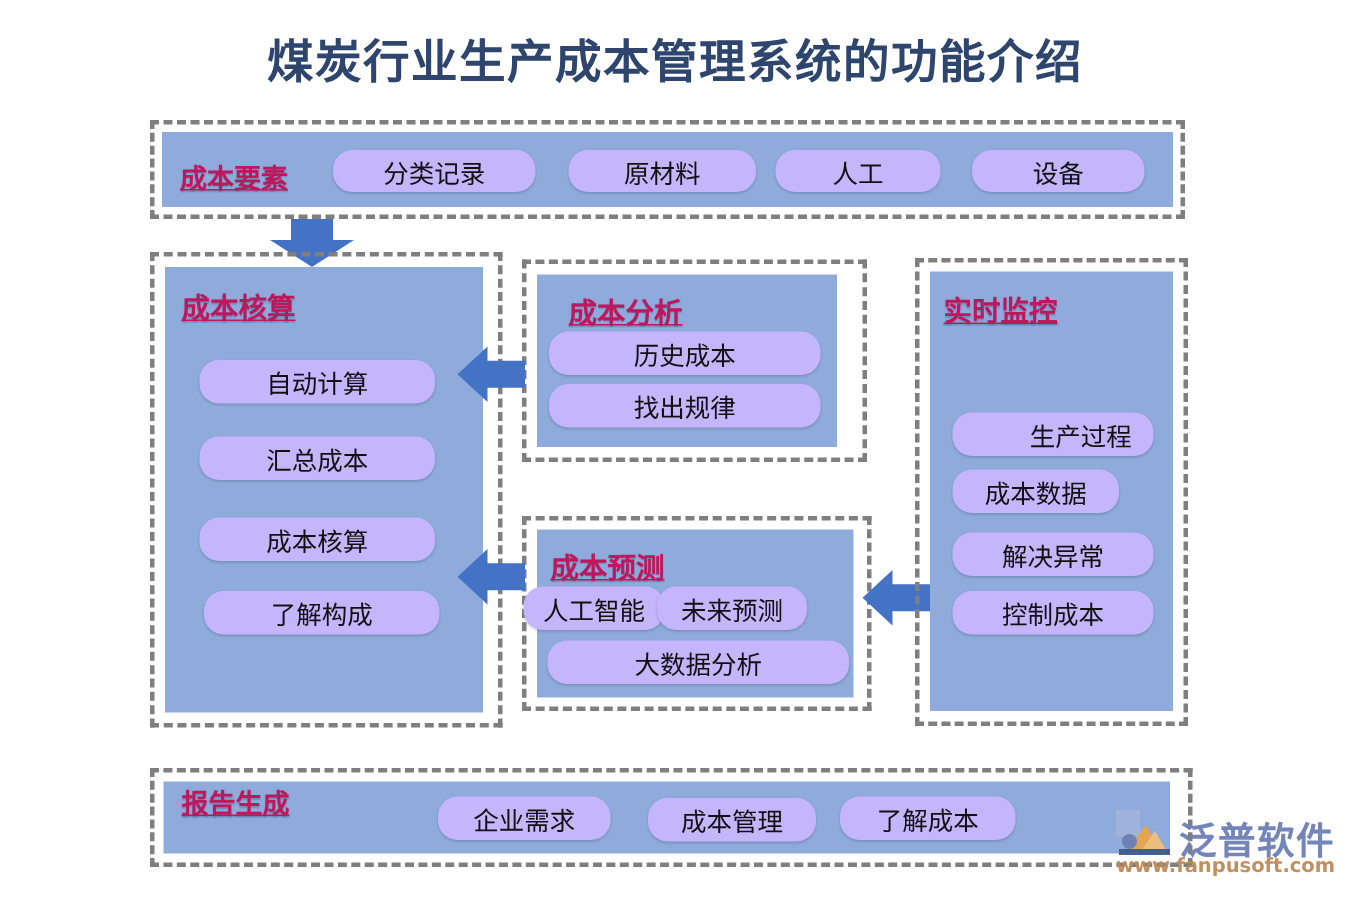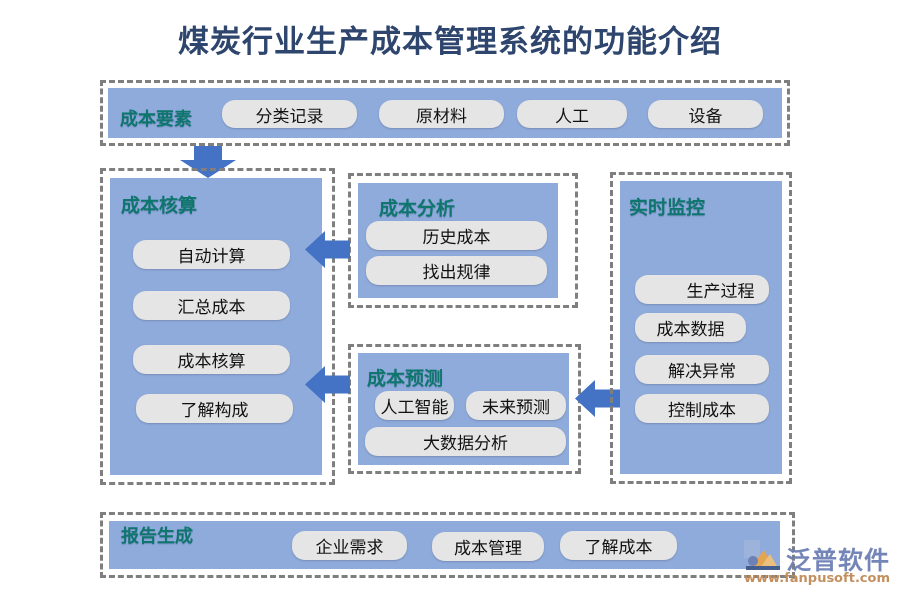--- a/index.html
+++ b/index.html
@@ -34,38 +34,39 @@
   
   .panel{
     position:absolute;
     background:#8fabdc;
     box-sizing:border-box;
   }
 
   
   .chip{
     position:absolute;
-    background:#e5e5e5;
+    background:#c4b5fd;
     border-radius:13px;
     box-sizing:border-box;
     display:flex;align-items:center;justify-content:center;
     color:#111111;
     font-size:17px;
     box-shadow:0 1px 2px rgba(0,0,0,.18);
     white-space:nowrap;
   }
 
   
   .glabel{
     position:absolute;
-    color:#0f766e;
+    color:#be185d;
     font-weight:bold;
     font-size:18px;
     white-space:nowrap;
     text-shadow:0 1px 1px rgba(60,80,130,.35);
+    text-decoration:underline;
   }
   .glabel.big{font-size:19px;}
   .arrow-wrap{position:absolute;}
   .arrow-wrap svg{display:block;}
 
   
   .watermark{
     position:absolute;
     right:8px;bottom:4px;
     width:150px;height:62px;
@@ -131,22 +132,22 @@
   <div class="arrow-wrap" style="left:305px;top:227px;width:45px;height:45px;">
     <svg width="45" height="45" viewBox="0 0 45 45">
       <polygon points="0,22.5 20,4 20,13.5 45,13.5 45,31.5 20,31.5 20,41" fill="#4472c4"></polygon>
     </svg>
   </div>
 
   <div class="dashed" style="left:348px;top:344px;width:233px;height:130px;"></div>
   <div class="panel" style="left:358px;top:353px;width:211px;height:112px;"></div>
   <div class="glabel big" style="left:367px;top:363px;">成本预测</div>
 
-  <div class="chip" style="left:375px;top:391px;width:79px;height:29px;">人工智能</div>
-  <div class="chip" style="left:466px;top:391px;width:100px;height:29px;">未来预测</div>
+  <div class="chip" style="left:349px;top:391px;width:94px;height:29px;">人工智能</div>
+  <div class="chip" style="left:438px;top:391px;width:100px;height:29px;">未来预测</div>
   <div class="chip" style="left:365px;top:427px;width:201px;height:29px;">大数据分析</div>
 
   <div class="arrow-wrap" style="left:305px;top:362px;width:45px;height:45px;">
     <svg width="45" height="45" viewBox="0 0 45 45">
       <polygon points="0,22.5 20,4 20,13.5 45,13.5 45,31.5 20,31.5 20,41" fill="#4472c4"></polygon>
     </svg>
   </div>
 
   <div class="arrow-wrap" style="left:575px;top:376px;width:45px;height:45px;">
     <svg width="45" height="45" viewBox="0 0 45 45">

